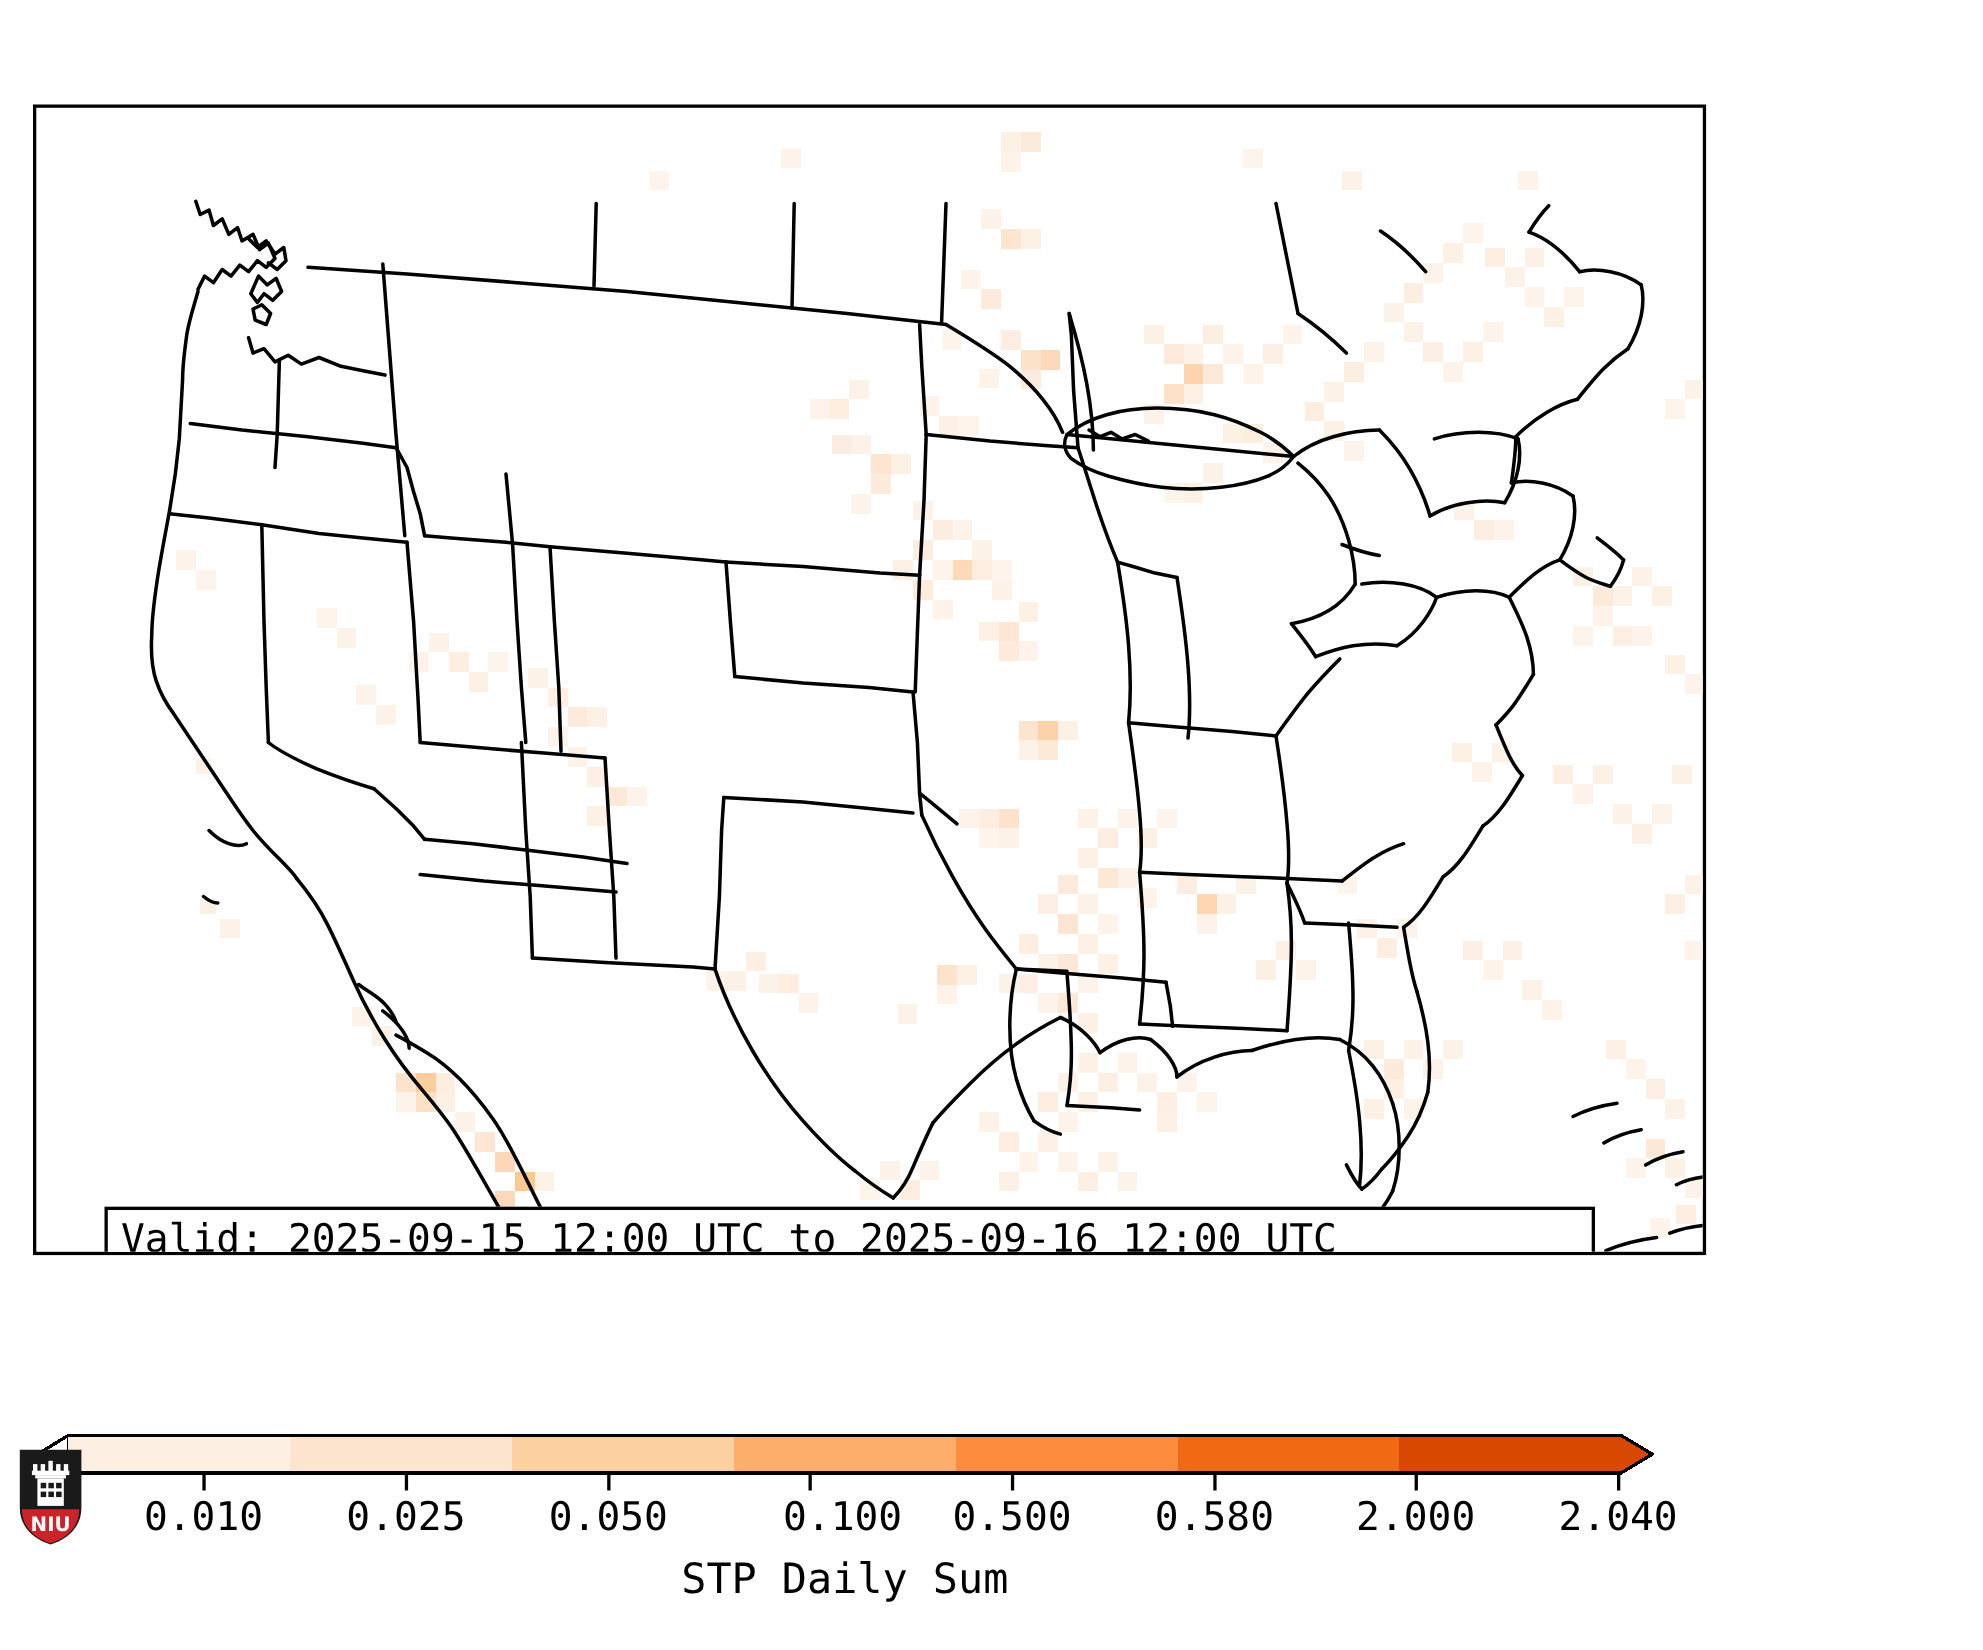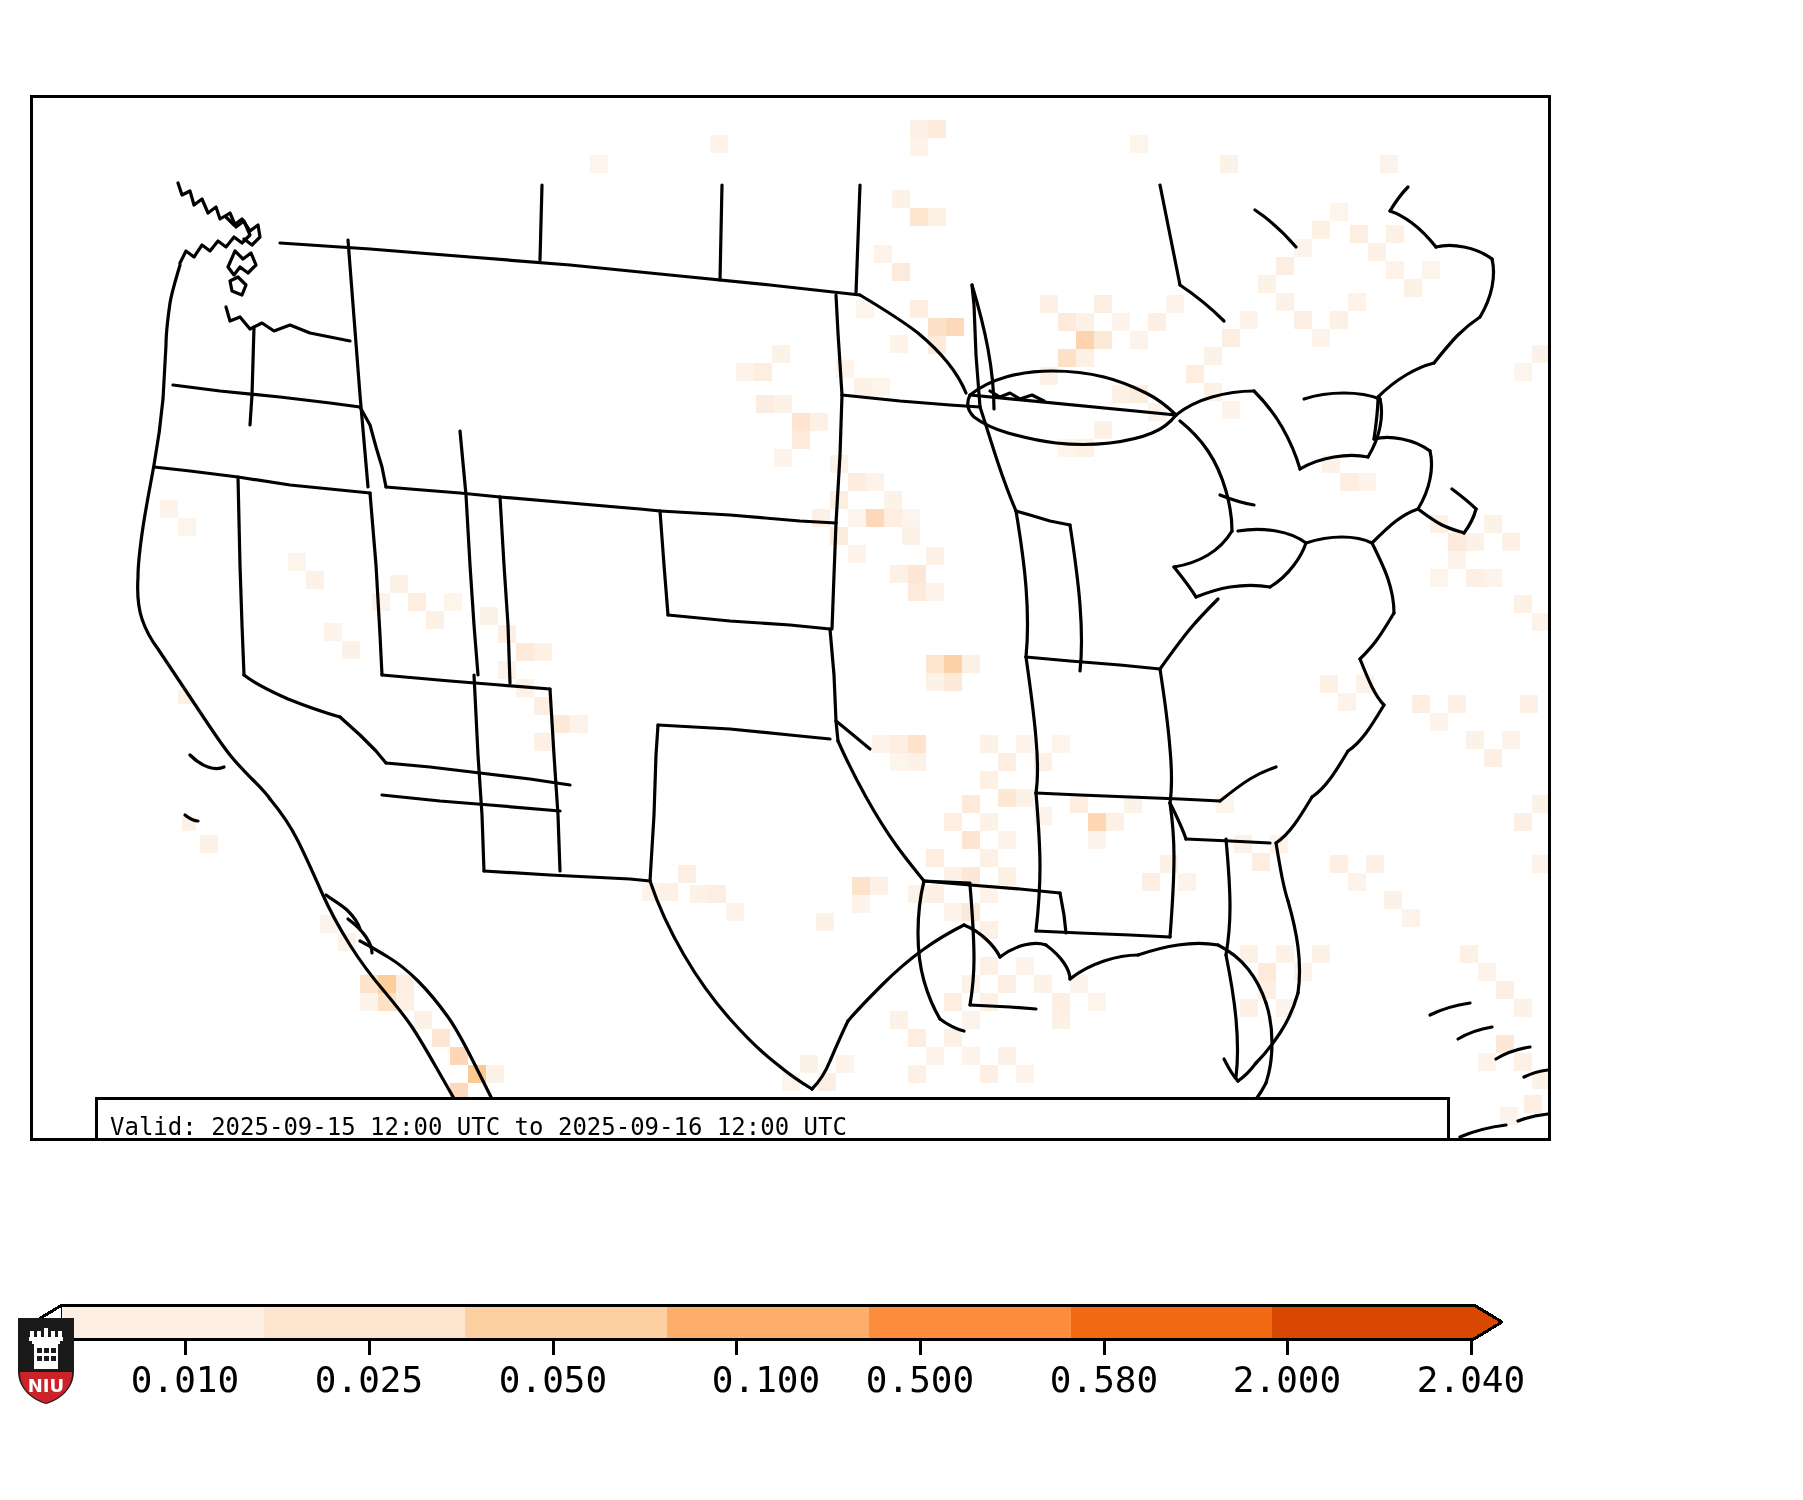--- a/index.html
+++ b/index.html
@@ -65,21 +65,21 @@
     width: 1355px;
     height: 108px;
     border: 3px solid #000000;
     background: #ffffff;
     box-sizing: border-box;
     z-index: 40;
   }
   .info-line {
     position: absolute;
     left: 12px;
-    font-size: 24px;
+    font-size: 36px;
     line-height: 44px;
     color: #000000;
     white-space: pre;
   }
   #info-line-valid { top: 5px; }
 
   
   #colorbar-axes {
     position: absolute;
     left: 62px;
@@ -664,20 +664,21 @@
     <div class="cb-label" style="left:123px">0.010</div>
     <div class="cb-label" style="left:307px">0.025</div>
     <div class="cb-label" style="left:491px">0.050</div>
     <div class="cb-label" style="left:704px">0.100</div>
     <div class="cb-label" style="left:858px">0.500</div>
     <div class="cb-label" style="left:1042px">0.580</div>
     <div class="cb-label" style="left:1225px">2.000</div>
     <div class="cb-label" style="left:1409px">2.040</div>
   </div>
 
+  <div id="colorbar-xlabel">STP Daily Sum</div>
 
   <div id="niu-logo">
     <svg viewBox="0 0 64 92" width="64" height="92">
 
       <path d="M4 3 H60 V56 C60 74, 46 85, 32 89 C18 85, 4 74, 4 56 Z" fill="#1a1a1a"></path>
 
       <path d="M6 57 H58 V58 C58 74, 45 84, 32 88 C19 84, 6 74, 6 58 Z" fill="#cc2229"></path>
 
       <g fill="#ffffff">
         <rect x="16" y="16" width="4" height="7"></rect>

